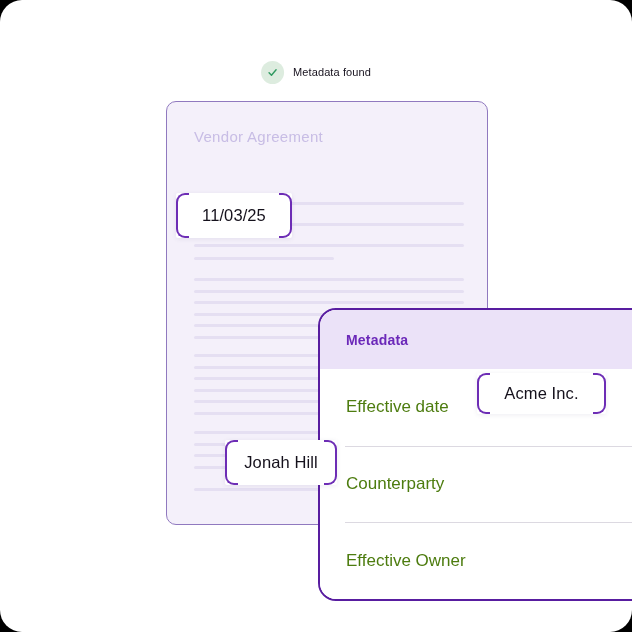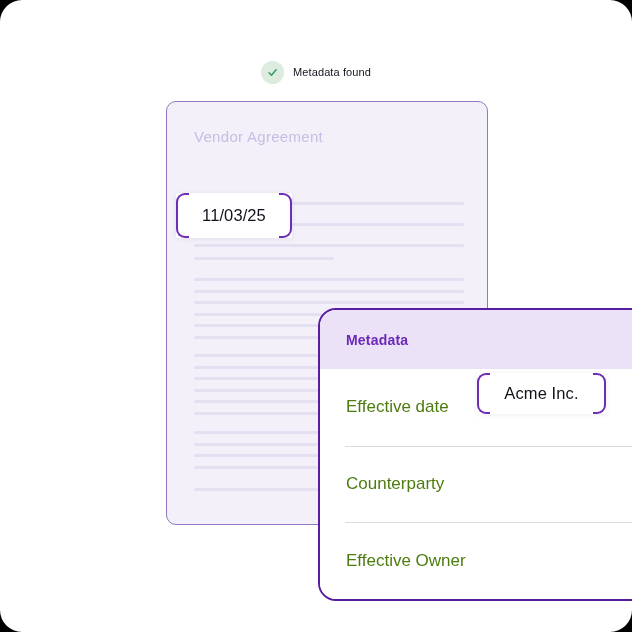--- a/index.html
+++ b/index.html
@@ -142,14 +142,15 @@
         <span class="meta-row-label">Counterparty</span>
       </div>
       <div class="meta-row">
         <span class="meta-row-label">Effective Owner</span>
       </div>
     </div>
   </div>
 
   <div class="chip chip-date">11/03/25</div>
   <div class="chip chip-party">Acme Inc.</div>
+  <div class="chip chip-owner">Jonah Hill</div>
 
 </div>
 
 </body></html>

